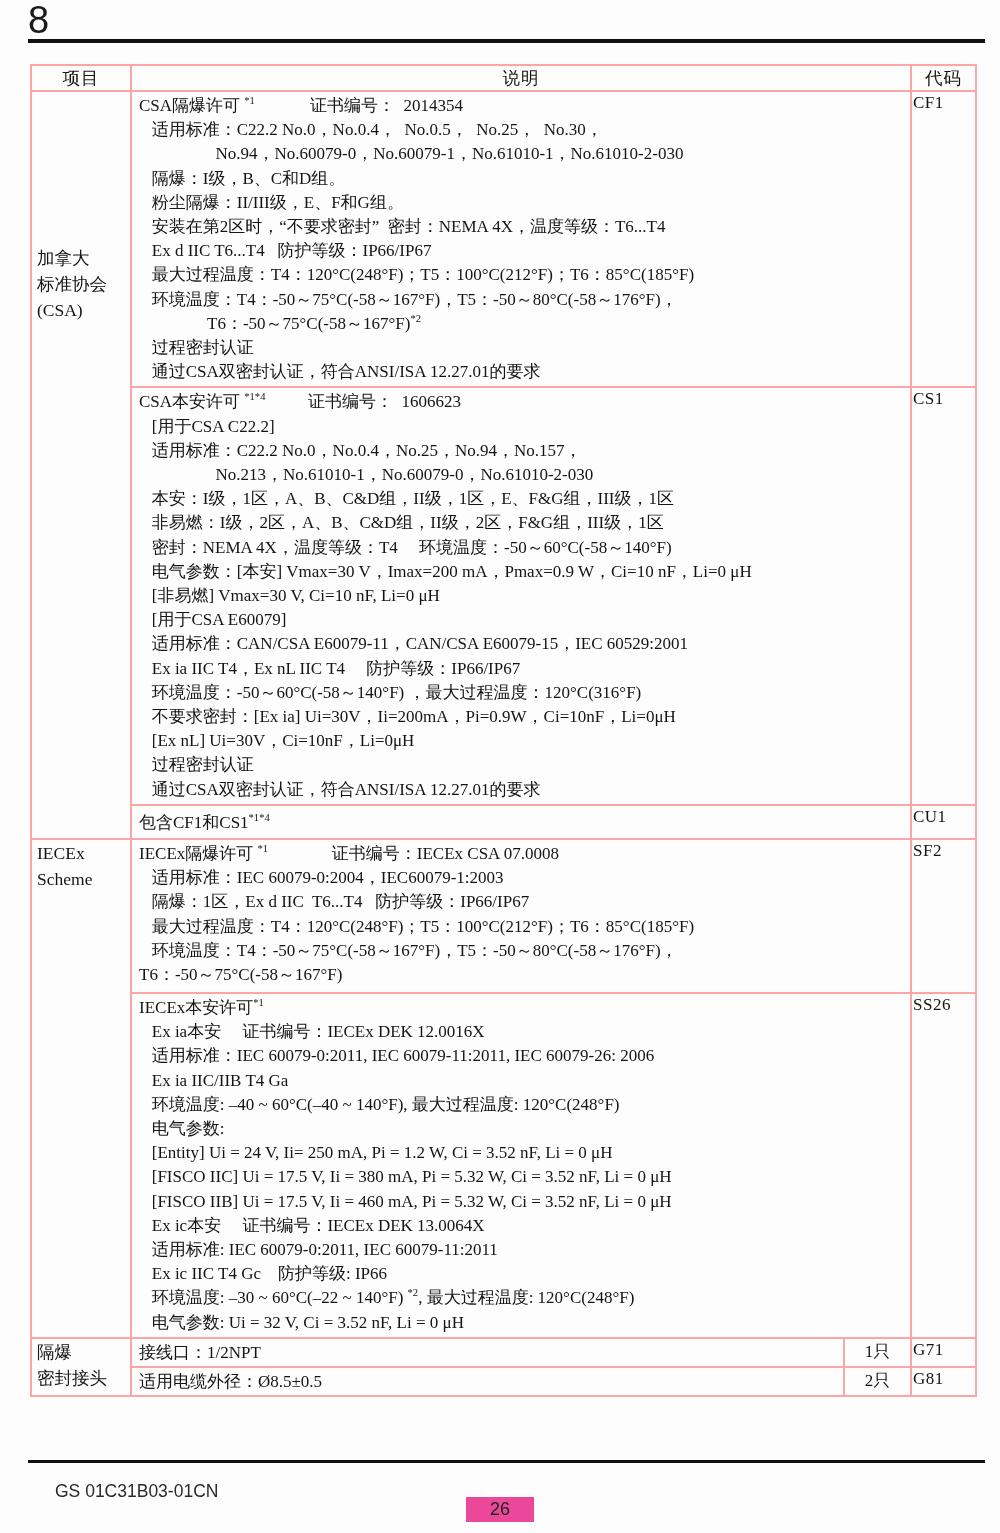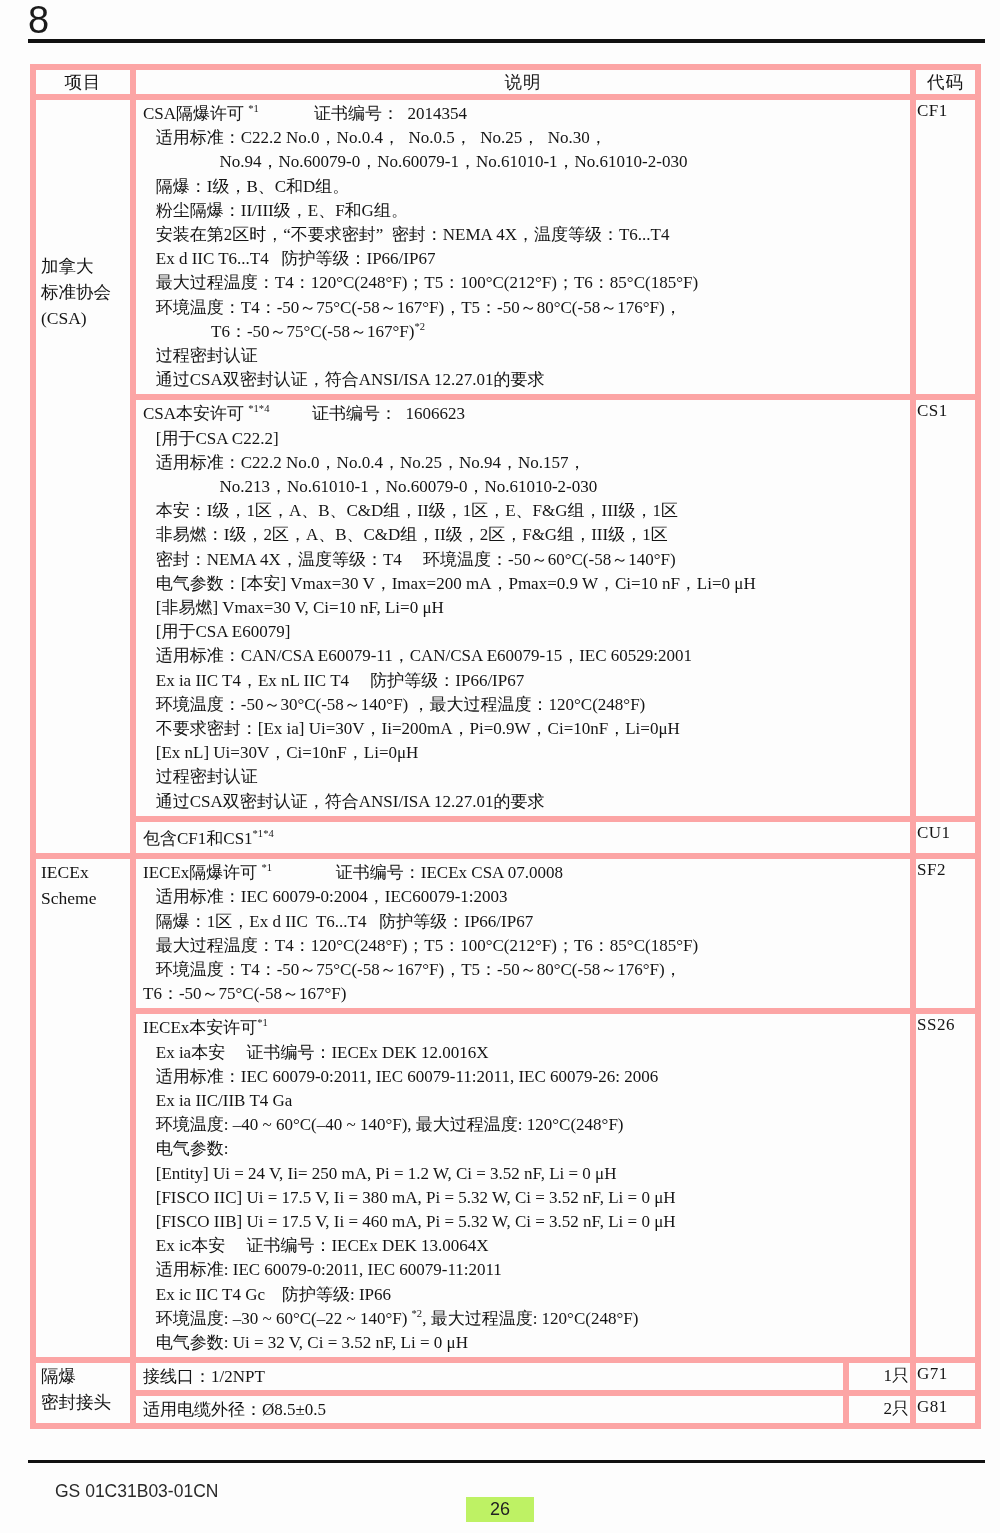--- a/index.html
+++ b/index.html
@@ -11,49 +11,49 @@
   .top-pagenum{
     position:absolute;top:0px;left:28px;font-size:38px;line-height:40px;
     font-family:"Liberation Sans","DejaVu Sans",sans-serif;color:#1a1a1a;
   }
   .top-rule{position:absolute;top:39px;left:28px;width:957px;height:4px;background:#111;}
   table.spec{
     position:absolute;top:64px;left:30px;width:945px;
     border-collapse:collapse;table-layout:fixed;
   }
   table.spec td{
-    border:6px solid #fca5a5;vertical-align:top;
+    border:2px solid #fca5a5;vertical-align:top;
     font-size:17px;overflow:hidden;
   }
   tr.hdr td{
     height:23px;text-align:center;vertical-align:middle;
     font-size:17.5px;padding:0;letter-spacing:1px;
   }
   td.content{padding:2px 4px 2px 7px;}
   td.content .line{white-space:pre-wrap;line-height:24.2px;min-height:24.2px;}
   td.desc{padding:1px 4px 1px 7px;line-height:25px;vertical-align:middle;}
   td.code{vertical-align:middle;font-size:17px;letter-spacing:0.5px;}
-  td.qty{text-align:right;vertical-align:middle;font-size:17px;}
+  td.qty{text-align:center;vertical-align:middle;font-size:17px;}
   td.grp{vertical-align:middle;padding:0 2px 0 5px;}
   td.grp .line{line-height:26px;font-size:17.5px;}
   td.grp-csa{vertical-align:top;padding-top:153px;}
   sup{font-size:0.62em;vertical-align:super;line-height:0;}
   .footnotes{
     position:absolute;top:1381px;left:56px;right:40px;
     font-size:14.5px;color:#1c1c1c;
   }
   .footnotes .line{white-space:pre-wrap;line-height:22.5px;}
   .bottom-rule{position:absolute;top:1460px;left:28px;width:957px;height:3px;background:#111;}
   .footer-doc{
     position:absolute;top:1481px;left:55px;font-size:17.5px;color:#2a2a2a;
     font-family:"Liberation Sans","DejaVu Sans",sans-serif;
   }
   .footer-page{position:absolute;top:1497px;left:0;width:100%;text-align:center;}
   .footer-page .pagebox{
-    display:inline-block;background:#bef264;padding:2px 24px;font-size:18px;
+    display:inline-block;background:#ec4899;padding:2px 24px;font-size:18px;
     font-family:"Liberation Sans","DejaVu Sans",sans-serif;color:#222;
   }
 </style>
 </head>
 <body>
 
 <div class="page">
 
   <div class="top-pagenum">8</div>
   <div class="top-rule"></div>
@@ -100,21 +100,21 @@
             <div class="line">   适用标准：C22.2 No.0，No.0.4，No.25，No.94，No.157，</div>
             <div class="line">                  No.213，No.61010-1，No.60079-0，No.61010-2-030</div>
             <div class="line">   本安：I级，1区，A、B、C&amp;D组，II级，1区，E、F&amp;G组，III级，1区</div>
             <div class="line">   非易燃：I级，2区，A、B、C&amp;D组，II级，2区，F&amp;G组，III级，1区</div>
             <div class="line">   密封：NEMA 4X，温度等级：T4     环境温度：-50～60°C(-58～140°F)</div>
             <div class="line">   电气参数：[本安] Vmax=30 V，Imax=200 mA，Pmax=0.9 W，Ci=10 nF，Li=0 μH</div>
             <div class="line">   [非易燃] Vmax=30 V, Ci=10 nF, Li=0 μH</div>
             <div class="line">   [用于CSA E60079]</div>
             <div class="line">   适用标准：CAN/CSA E60079-11，CAN/CSA E60079-15，IEC 60529:2001</div>
             <div class="line">   Ex ia IIC T4，Ex nL IIC T4     防护等级：IP66/IP67</div>
-            <div class="line">   环境温度：-50～30°C(-58～140°F) ，最大过程温度：120°C(248°F)</div>
+            <div class="line">   环境温度：-50～60°C(-58～140°F) ，最大过程温度：120°C(316°F)</div>
             <div class="line">   不要求密封：[Ex ia] Ui=30V，Ii=200mA，Pi=0.9W，Ci=10nF，Li=0μH</div>
             <div class="line">   [Ex nL] Ui=30V，Ci=10nF，Li=0μH</div>
             <div class="line">   过程密封认证</div>
             <div class="line">   通过CSA双密封认证，符合ANSI/ISA 12.27.01的要求</div>
           </td>
       <td class="code">CS1</td>
     </tr>
     <tr style="height:34px">
       <td colspan="2" class="content" style="padding-top:5px">
             <div class="line">包含CF1和CS1<sup>*1*4</sup></div>

